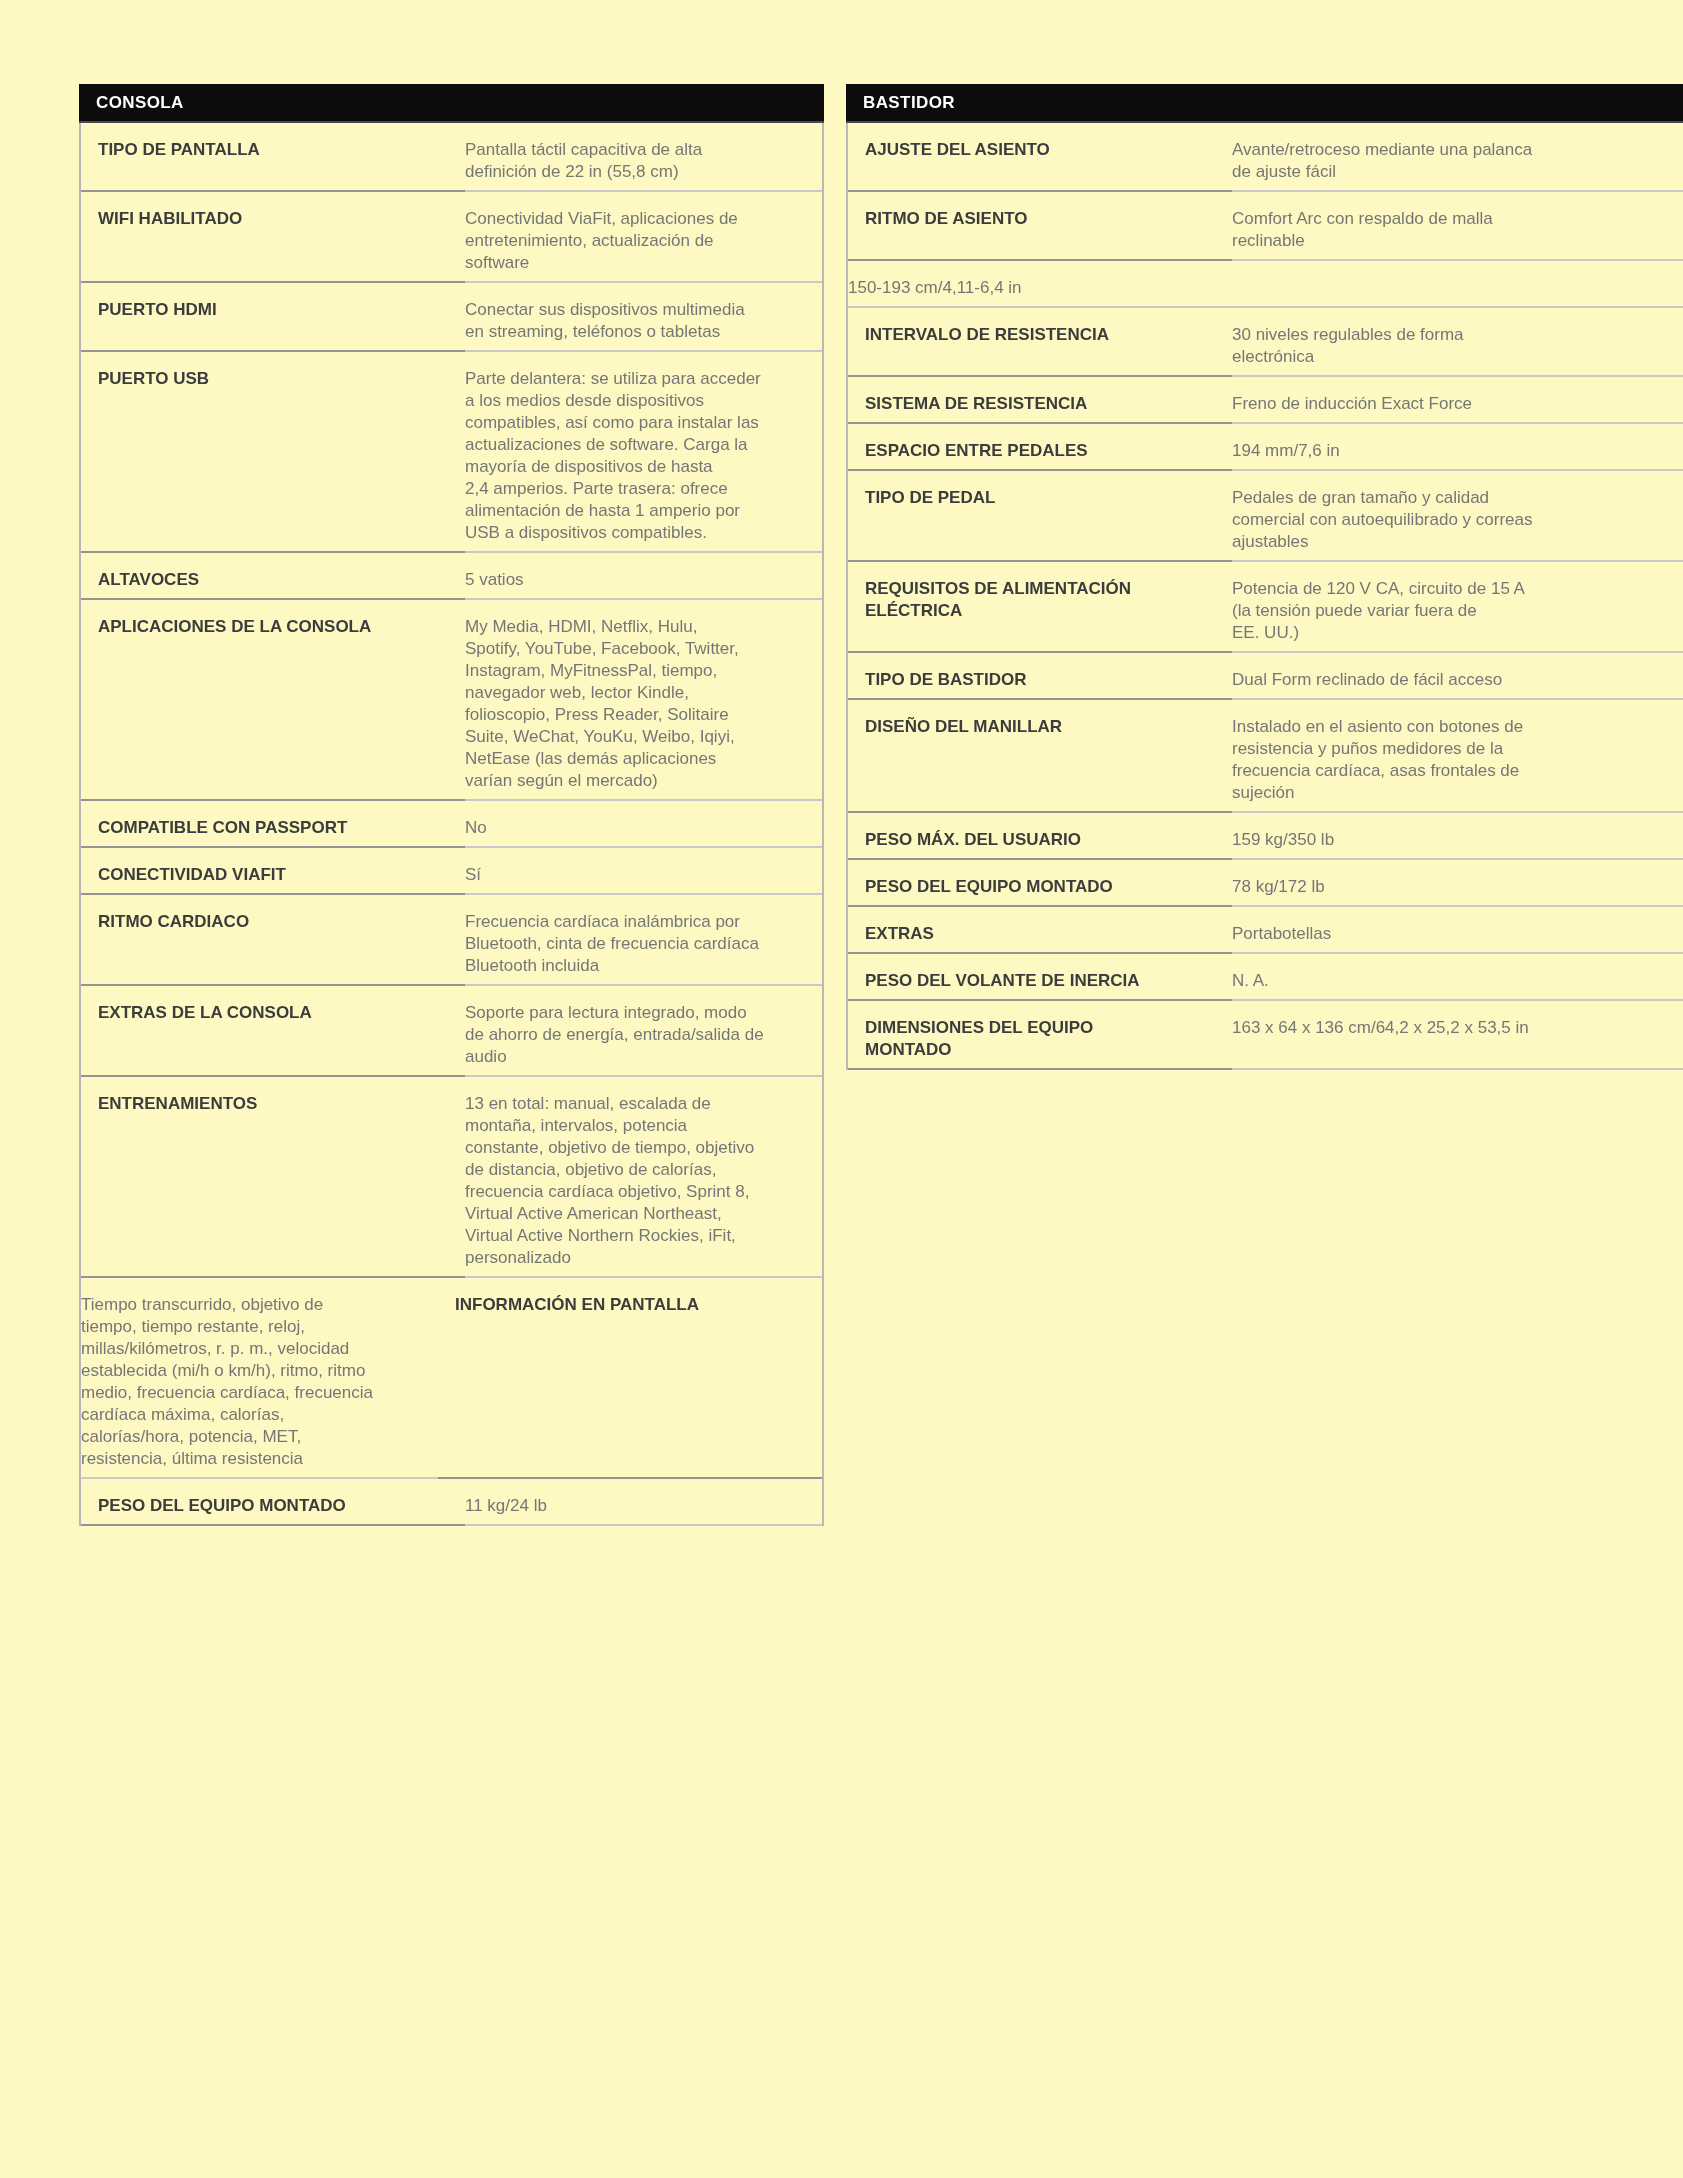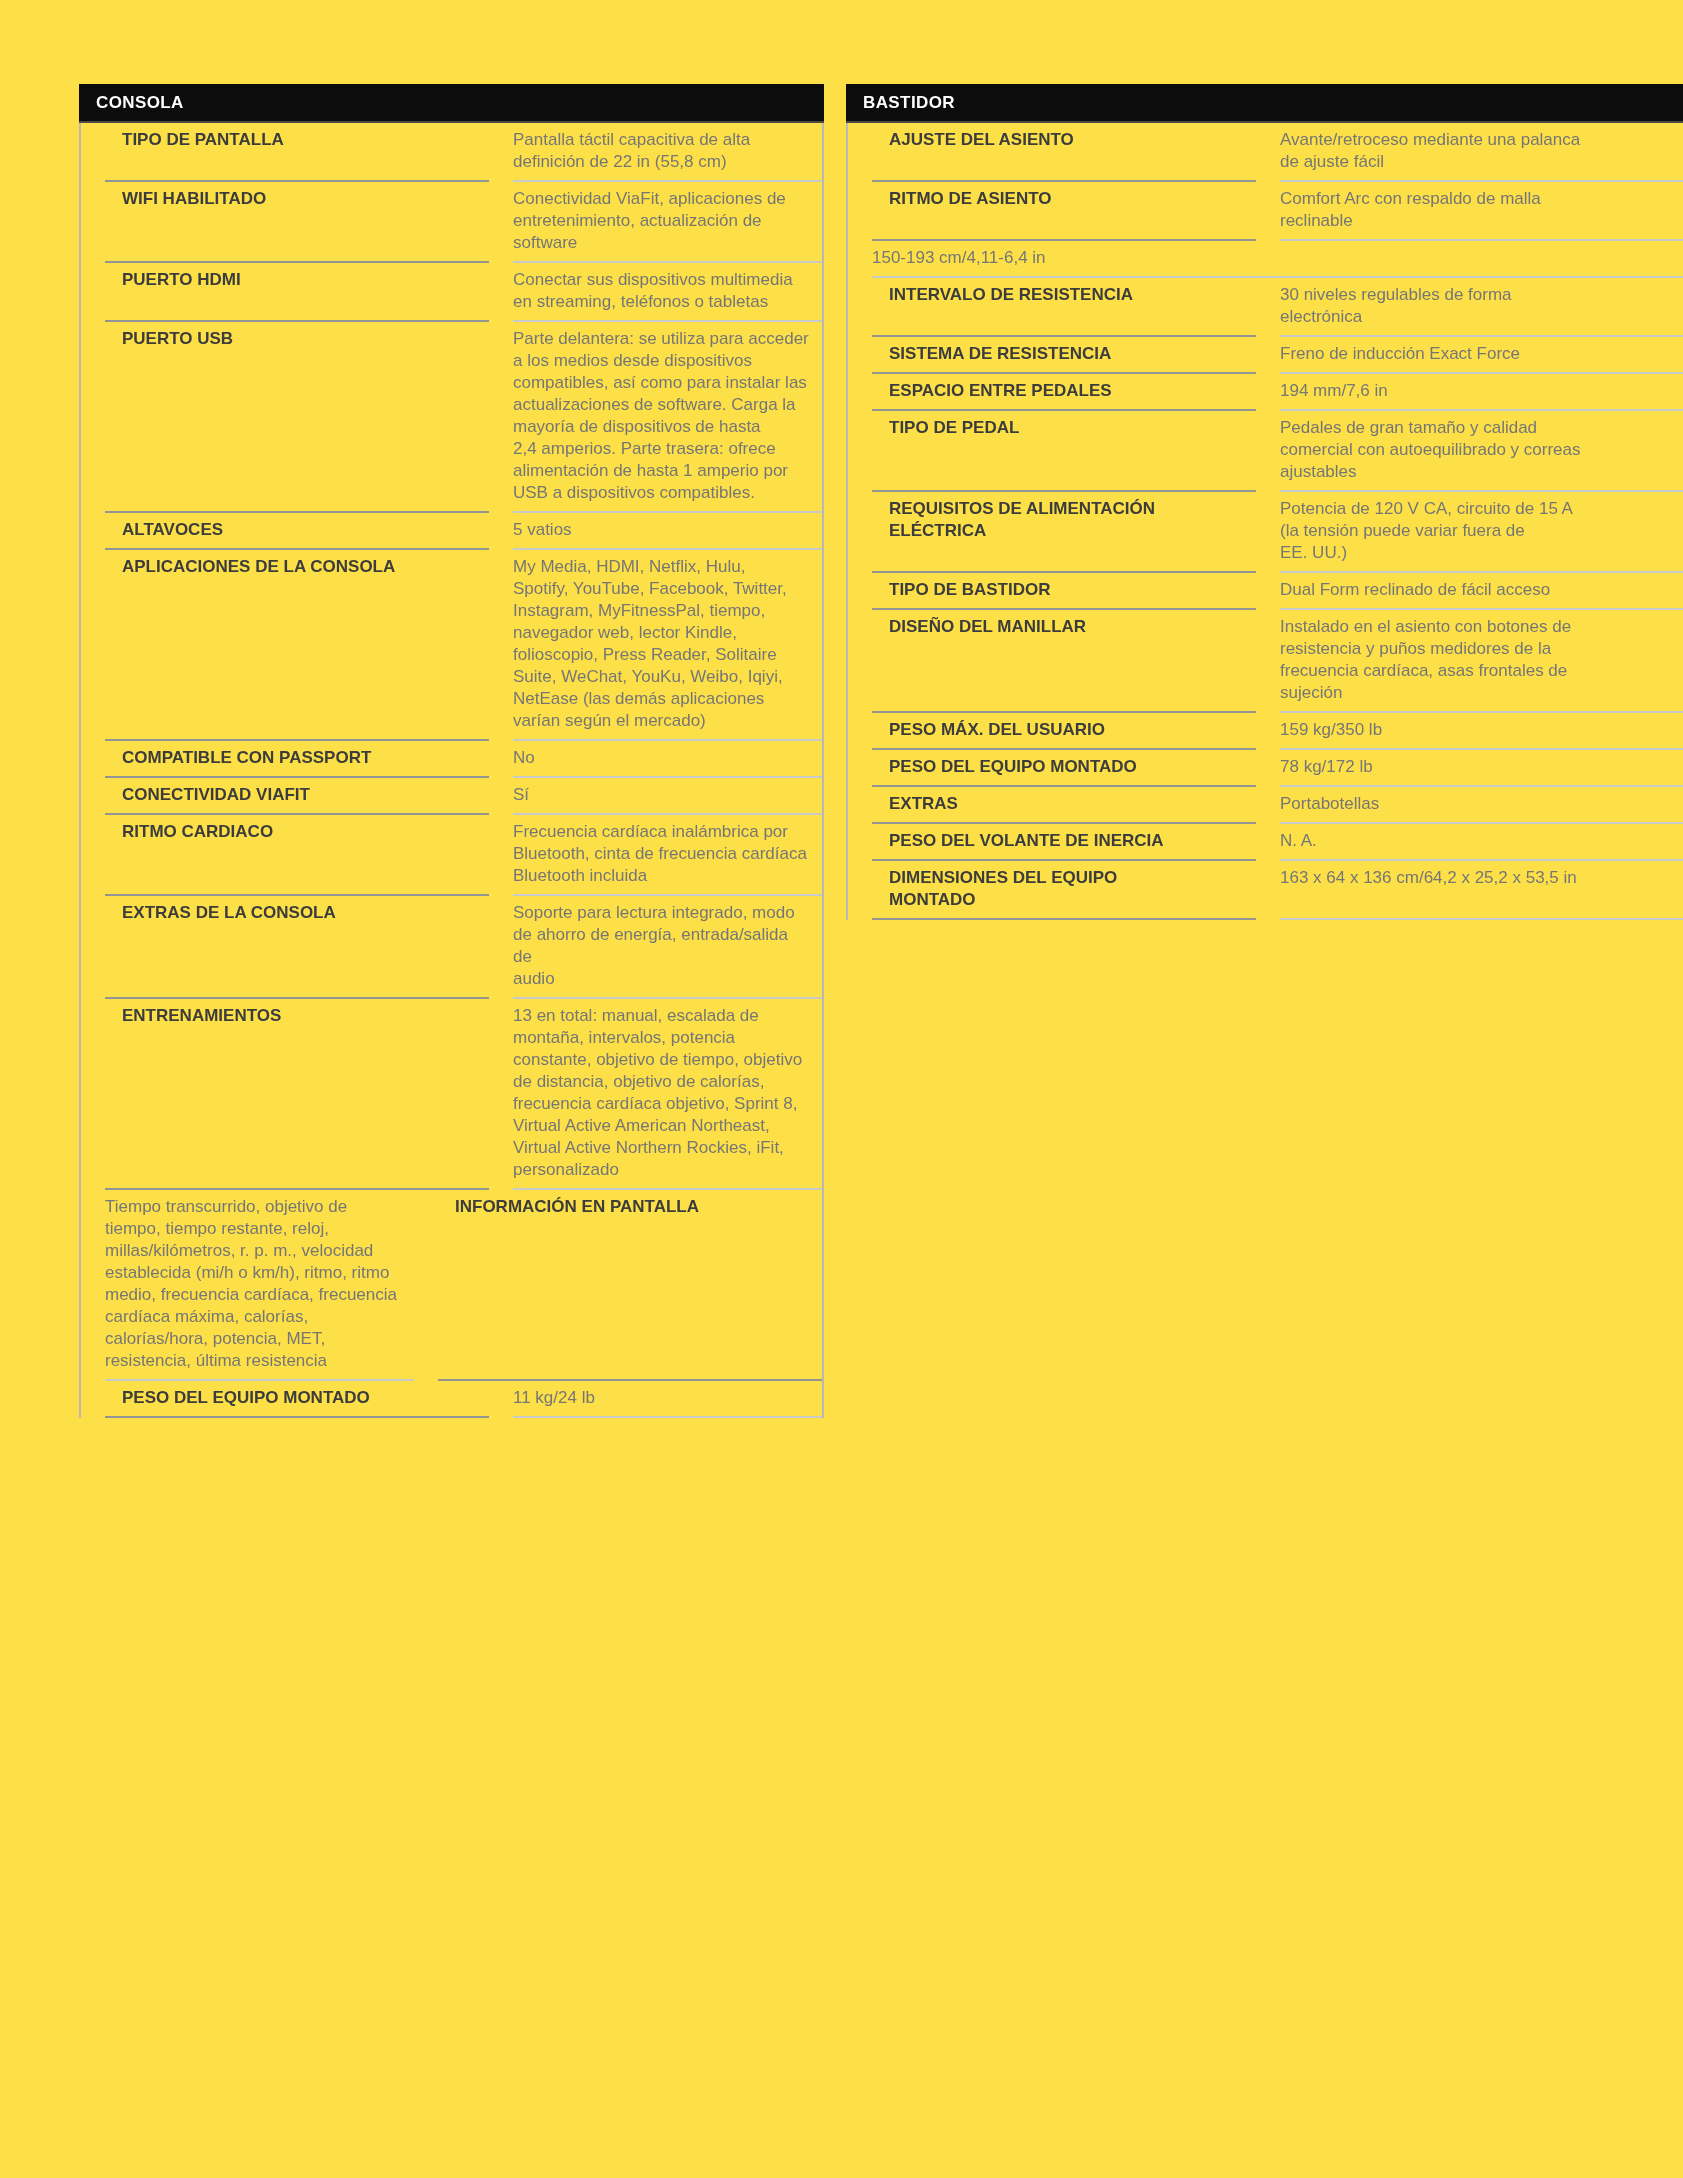--- a/index.html
+++ b/index.html
@@ -6,21 +6,21 @@
   body {
     width: 1683px;
     height: 2178px;
     background: #ffffff;
     font-family: "Liberation Sans", sans-serif;
     position: relative;
   }
   .page {
     position: absolute;
     inset: 0;
-    background: #fde047;
+    background: #fef9c3;
   }
   .spec-table {
     position: absolute;
     top: 84px;
   }
   .spec-table.left  { left: 79px;  width: 745px; }
   .spec-table.right { left: 846px; width: 888px; }
 
   .tbl-header {
     background: #0c0c0c;
@@ -38,23 +38,22 @@
   }
   .row {
     display: flex;
     align-items: stretch;
   }
   .cell {
     box-sizing: border-box;
     font-size: 17px;
     line-height: 22px;
     white-space: pre-line;
-    padding-top: 6px;
+    padding-top: 16px;
     padding-bottom: 7px;
-    margin-left: 24px;
   }
   .cell.label {
     flex: 0 0 384px;
     width: 384px;
     padding-left: 17px;
     padding-right: 20px;
     font-weight: bold;
     color: #3c3c3c;
     border-bottom: 2px solid #949494;
   }

